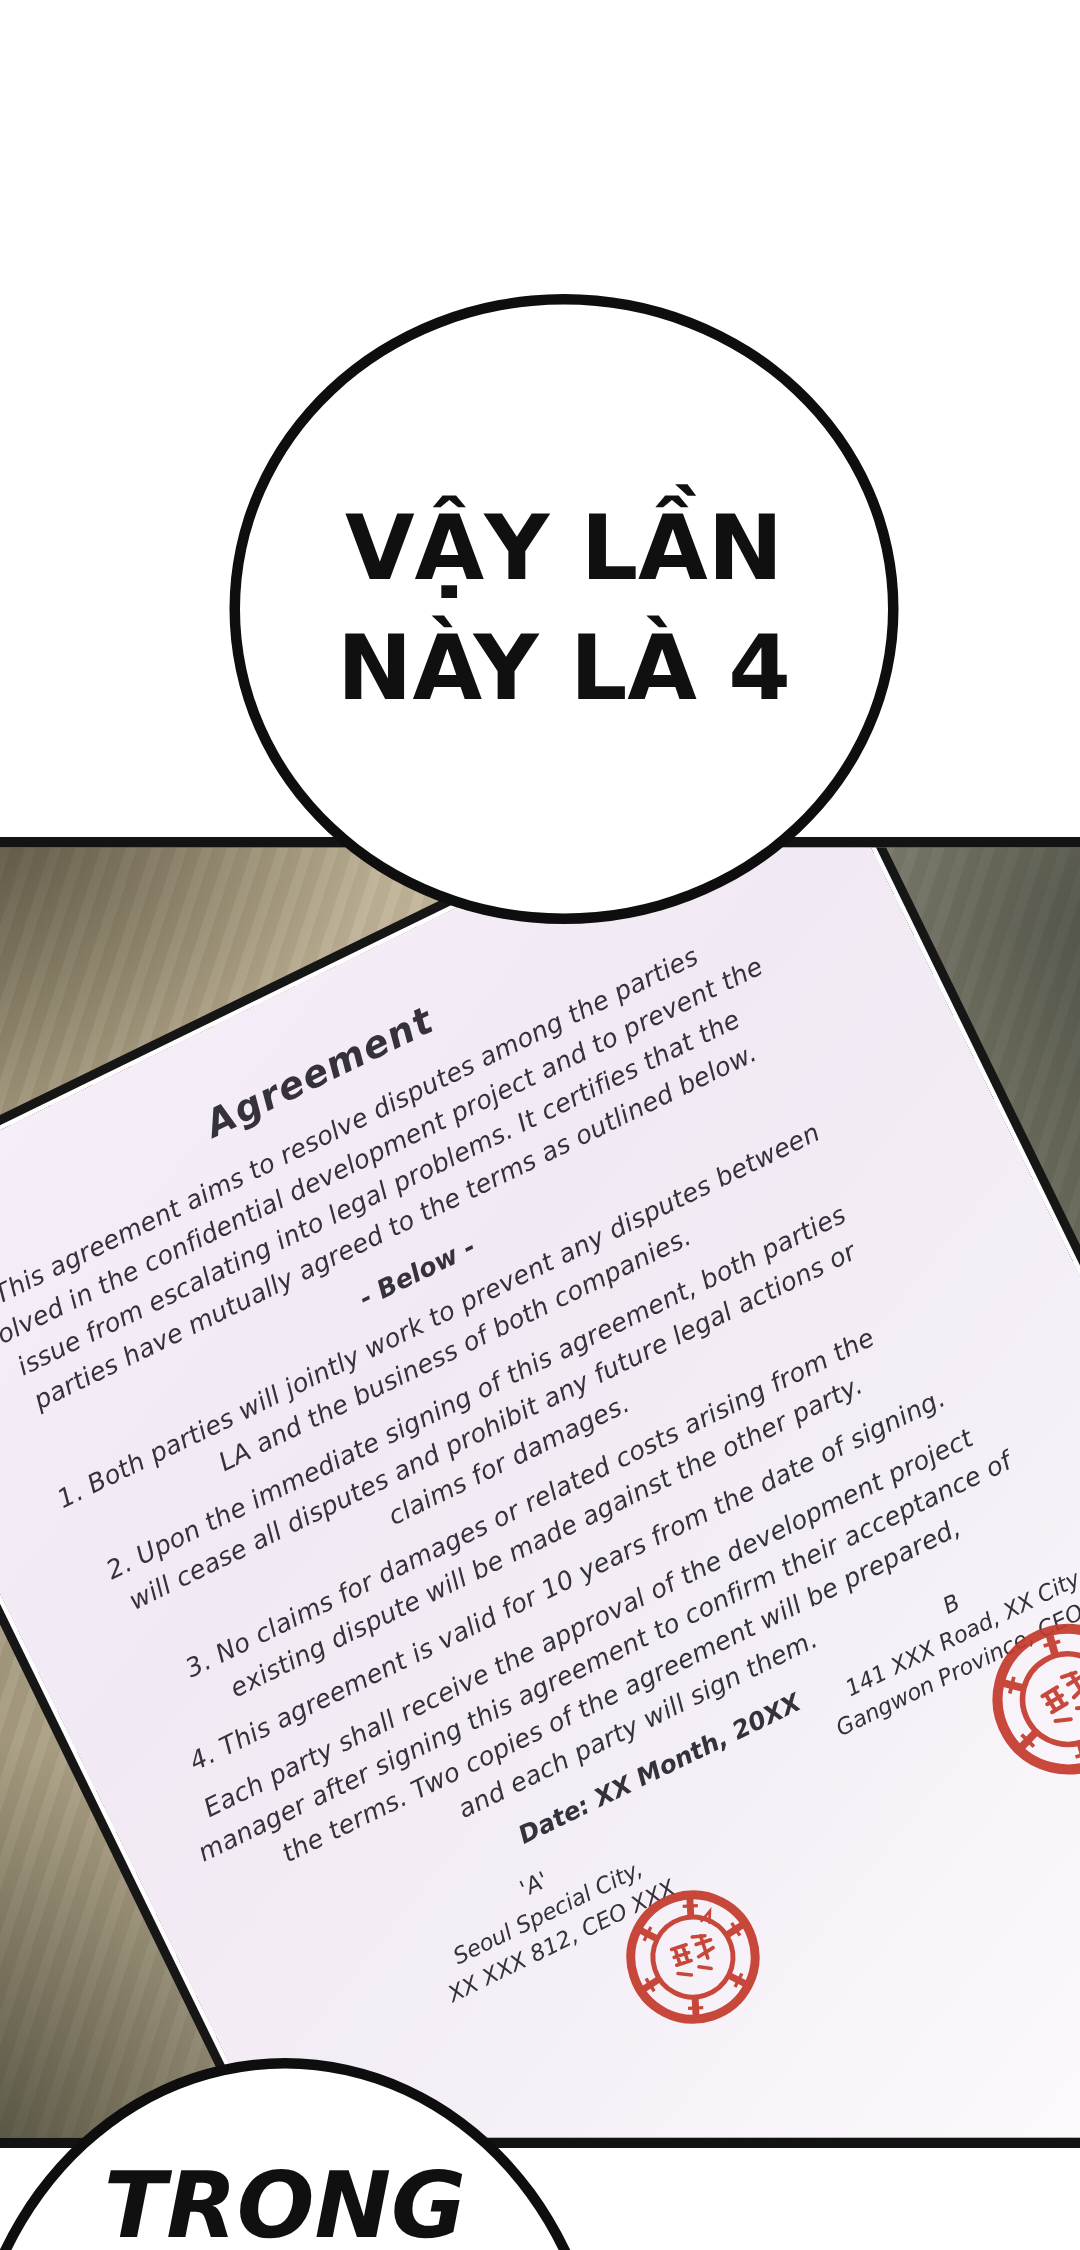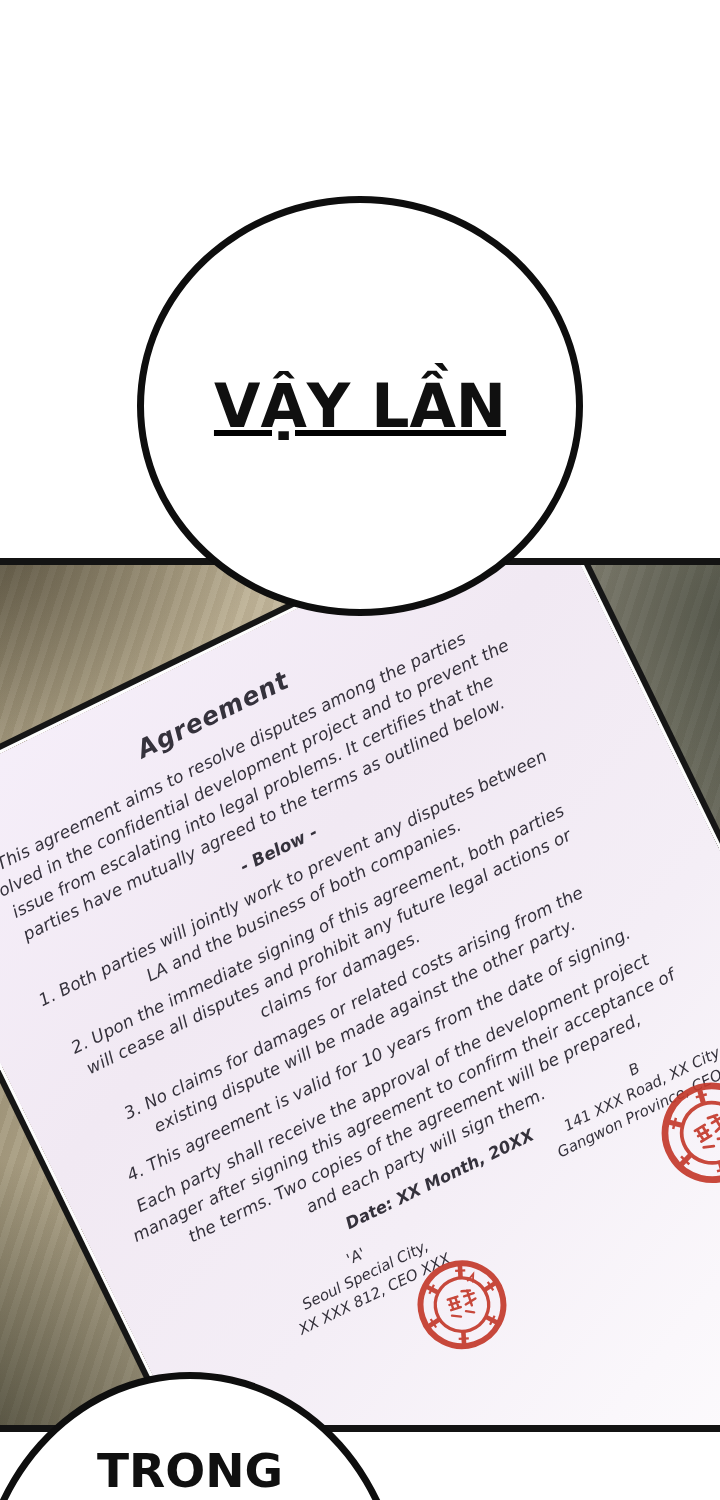--- a/index.html
+++ b/index.html
@@ -46,27 +46,27 @@
   .stamp{position:absolute;color:#c43a2c;opacity:0.92;}
   .stamp svg{display:block;width:100%;height:100%;}
   .stamp-a{left:263px;top:652px;width:92px;height:92px;transform:rotate(8deg);}
   .stamp-b{left:557px;top:601px;width:104px;height:104px;transform:rotate(-5deg);}
   
   .bubble{
     position:absolute;background:#ffffff;border:7px solid #0e0e0e;border-radius:50%;
     display:flex;flex-direction:column;align-items:center;justify-content:center;
     box-sizing:border-box;text-align:center;
   }
-  .bubble-top{left:137px;top:196px;width:446px;height:420px;text-decoration:underline;}
+  .bubble-top{left:153px;top:196px;width:446px;height:420px;}
   .bubble-bottom{left:-25px;top:1372px;width:430px;height:480px;justify-content:flex-start;padding-top:62px;}
   .bubble-line{
     font-size:60px;line-height:80px;font-weight:bold;color:#101010;
     letter-spacing:0px;white-space:nowrap;
   }
-  .bubble-bottom .bubble-line{font-size:47px;line-height:60px;}
+  .bubble-bottom .bubble-line{font-size:61px;line-height:60px;font-style:italic;}
 </style>
 </head>
 <body>
 
 <div class="page">
 
   <div class="panel">
 
     <div class="paper">
 
@@ -199,19 +199,20 @@
             <path d="M36 58 l9 4 M52 58 l8 4"></path>
           </g>
         </svg>
       </div>
 
     </div>
   </div>
 
   <div class="bubble bubble-top">
     <div class="bubble-line">VẬY LẦN</div>
+    <div class="bubble-line">NÀY LÀ 4</div>
   </div>
 
   <div class="bubble bubble-bottom">
     <div class="bubble-line">TRONG</div>
   </div>
 
 </div>
 
 </body></html>

